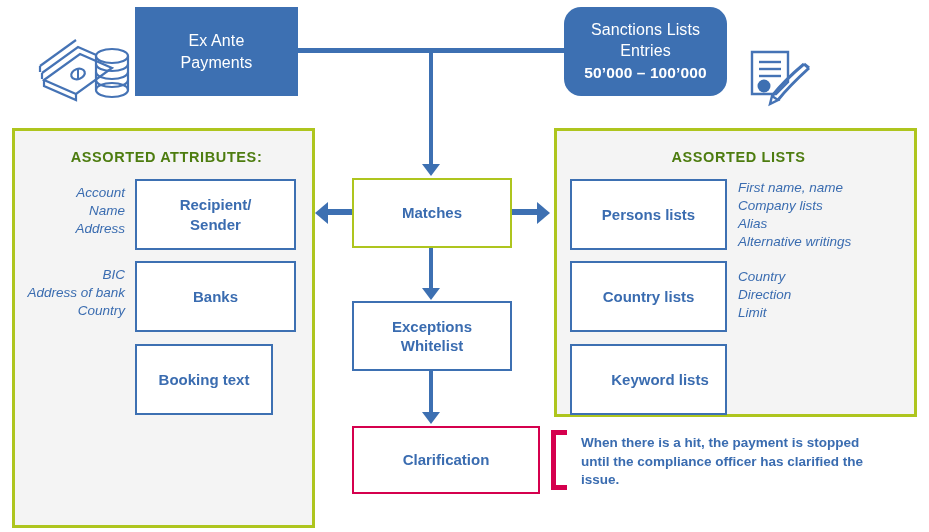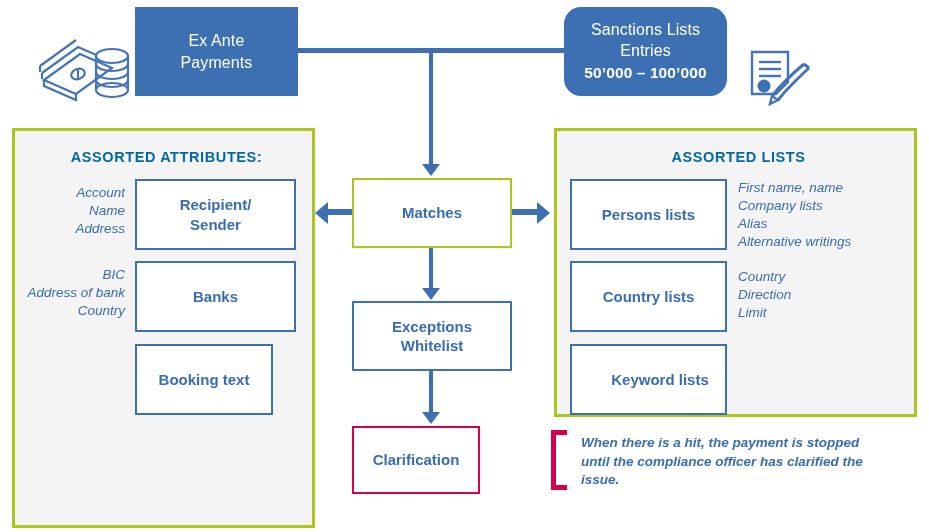--- a/index.html
+++ b/index.html
@@ -41,21 +41,21 @@
     margin-top: 2px;
   }
 
   
   .green-panel {
     border: 3px solid #aec51e;
     background: #f4f4f4;
     box-sizing: border-box;
   }
   .panel-title {
-    color: #0369a1;
+    color: #4d7c0f;
     font-weight: bold;
     font-size: 14.5px;
     letter-spacing: .6px;
     text-align: center;
   }
 
   
   .wbox {
     background: #ffffff;
     border: 2px solid #3d70b2;
@@ -107,21 +107,20 @@
   }
 
   
   .bracket {
     border: 5px solid #d5004e;
     border-right: none;
     box-sizing: border-box;
   }
   .note {
     color: #3a6cb0;
-    font-style: italic;
     font-weight: bold;
     font-size: 13.5px;
     line-height: 1.38;
   }
 </style>
 </head>
 <body>
 
 <div id="canvas">
 
@@ -217,18 +216,18 @@
 
   <div class="abs vline" style="left:429px; top:248px; width:4px; height:42px;"></div>
   <div class="abs arrow-down" style="left:422px; top:288px;"></div>
 
   <div class="abs wbox" style="left:352px; top:301px; width:160px; height:70px; white-space:pre-line;">Exceptions
 Whitelist</div>
 
   <div class="abs vline" style="left:429px; top:371px; width:4px; height:43px;"></div>
   <div class="abs arrow-down" style="left:422px; top:412px;"></div>
 
-  <div class="abs wbox red-border" style="left:352px; top:426px; width:128px; height:68px;">Clarification</div>
+  <div class="abs wbox red-border" style="left:352px; top:426px; width:188px; height:68px;">Clarification</div>
 
   <div class="abs bracket" style="left:551px; top:430px; width:16px; height:60px;"></div>
   <div class="abs note" style="left:581px; top:434px; width:300px;">When there is a hit, the payment is stopped until the compliance officer has clarified the issue.</div>
 
 </div>
 
 </body></html>

